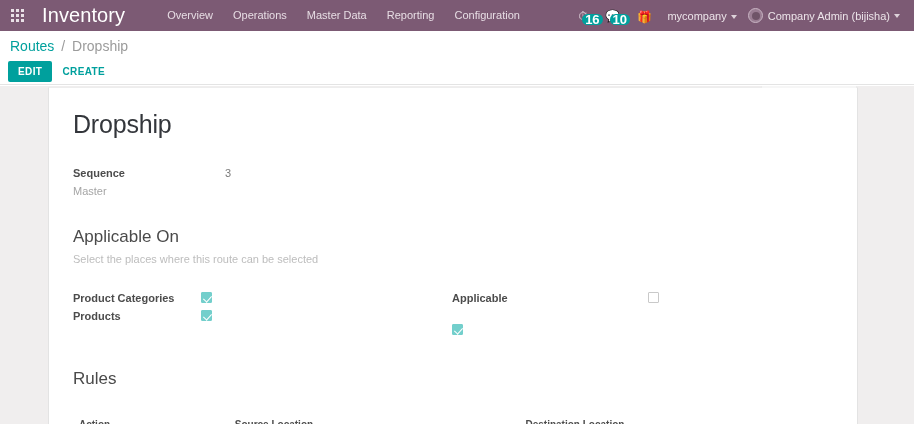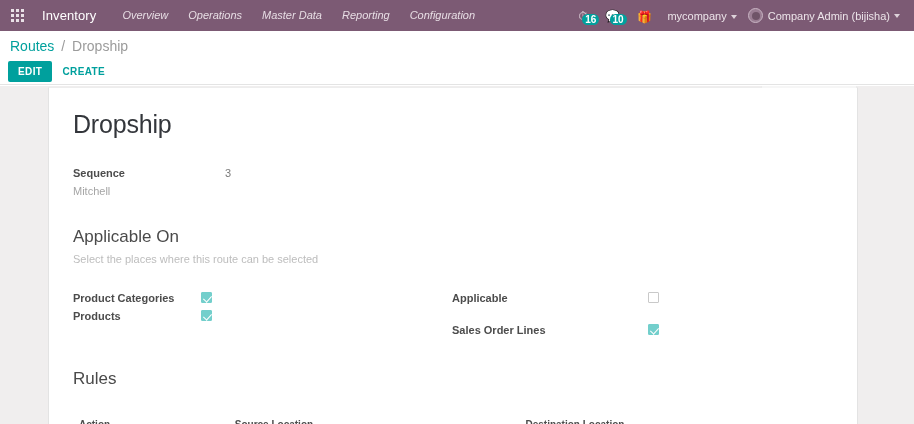--- a/index.html
+++ b/index.html
@@ -41,42 +41,41 @@
     grid-template-columns: repeat(3, 3px);
     grid-template-rows: repeat(3, 3px);
     gap: 2px;
   }
   .apps-grid .dots i {
     display: block;
     width: 3px; height: 3px;
     background: #e9e0e6;
   }
   .brand {
-    font-size: 13px;
+    font-size: 20px;
     font-weight: 400;
     color: #ffffff;
     margin-left: 8px;
-    margin-right: 16px;
+    margin-right: 32px;
     letter-spacing: 0.1px;
     white-space: nowrap;
   }
   .menu {
     display: flex;
     align-items: center;
     gap: 0px;
     height: 31px;
   }
   .menu-item {
     font-size: 11px;
     color: #e7dde4;
     padding: 0 10px;
     line-height: 31px;
     white-space: nowrap;
     cursor: pointer;
-    font-style: italic;
   }
   .nav-right {
     position: absolute;
     right: 0; top: 0;
     height: 31px;
     display: flex;
     align-items: center;
     padding-right: 8px;
   }
   .nav-icon-badge {
@@ -93,21 +92,21 @@
   }
   .badge {
     position: absolute;
     left: 13px; top: 4px;
     min-width: 16px;
     height: 11px;
     padding: 0 3px;
     border-radius: 7px;
     background: #00a09d;
     color: #ffffff;
-    font-size: 10px;
+    font-size: 13px;
     font-weight: bold;
     line-height: 11px;
     text-align: center;
   }
   .nav-plain-icon {
     padding: 0 8px;
     cursor: pointer;
   }
   .nav-text {
     font-size: 11px;
@@ -443,21 +442,21 @@
       <div class="ghost-ctrl"></div>
       <div class="sheet-inner">
 
         <div class="record-title">Dropship</div>
 
         <div class="field-row">
           <div class="field-label">Sequence</div>
           <div class="field-value">3</div>
         </div>
         <div class="field-row">
-          <div class="field-label muted">Mitchell</div>
+          <div class="field-label muted">Master</div>
           <div class="field-value"></div>
         </div>
 
         <div class="section-title">Applicable On</div>
         <div class="section-sub">Select the places where this route can be selected</div>
 
         <div class="two-col">
           <div class="col-left">
             <div class="cb-row">
               <span class="cb-label">Product Categories</span>
@@ -467,21 +466,20 @@
               <span class="cb-label">Products</span>
               <span class="checkbox checked"></span>
             </div>
           </div>
           <div class="col-right">
             <div class="cb-row spaced">
               <span class="cb-label" style="width:196px">Applicable</span>
               <span class="checkbox"></span>
             </div>
             <div class="cb-row">
-              <span class="cb-label" style="width:196px">Sales Order Lines</span>
               <span class="checkbox checked"></span>
             </div>
           </div>
         </div>
 
         <div class="section-title">Rules</div>
 
         <div class="rules-wrap">
           <table class="rules-table">
             <thead>

